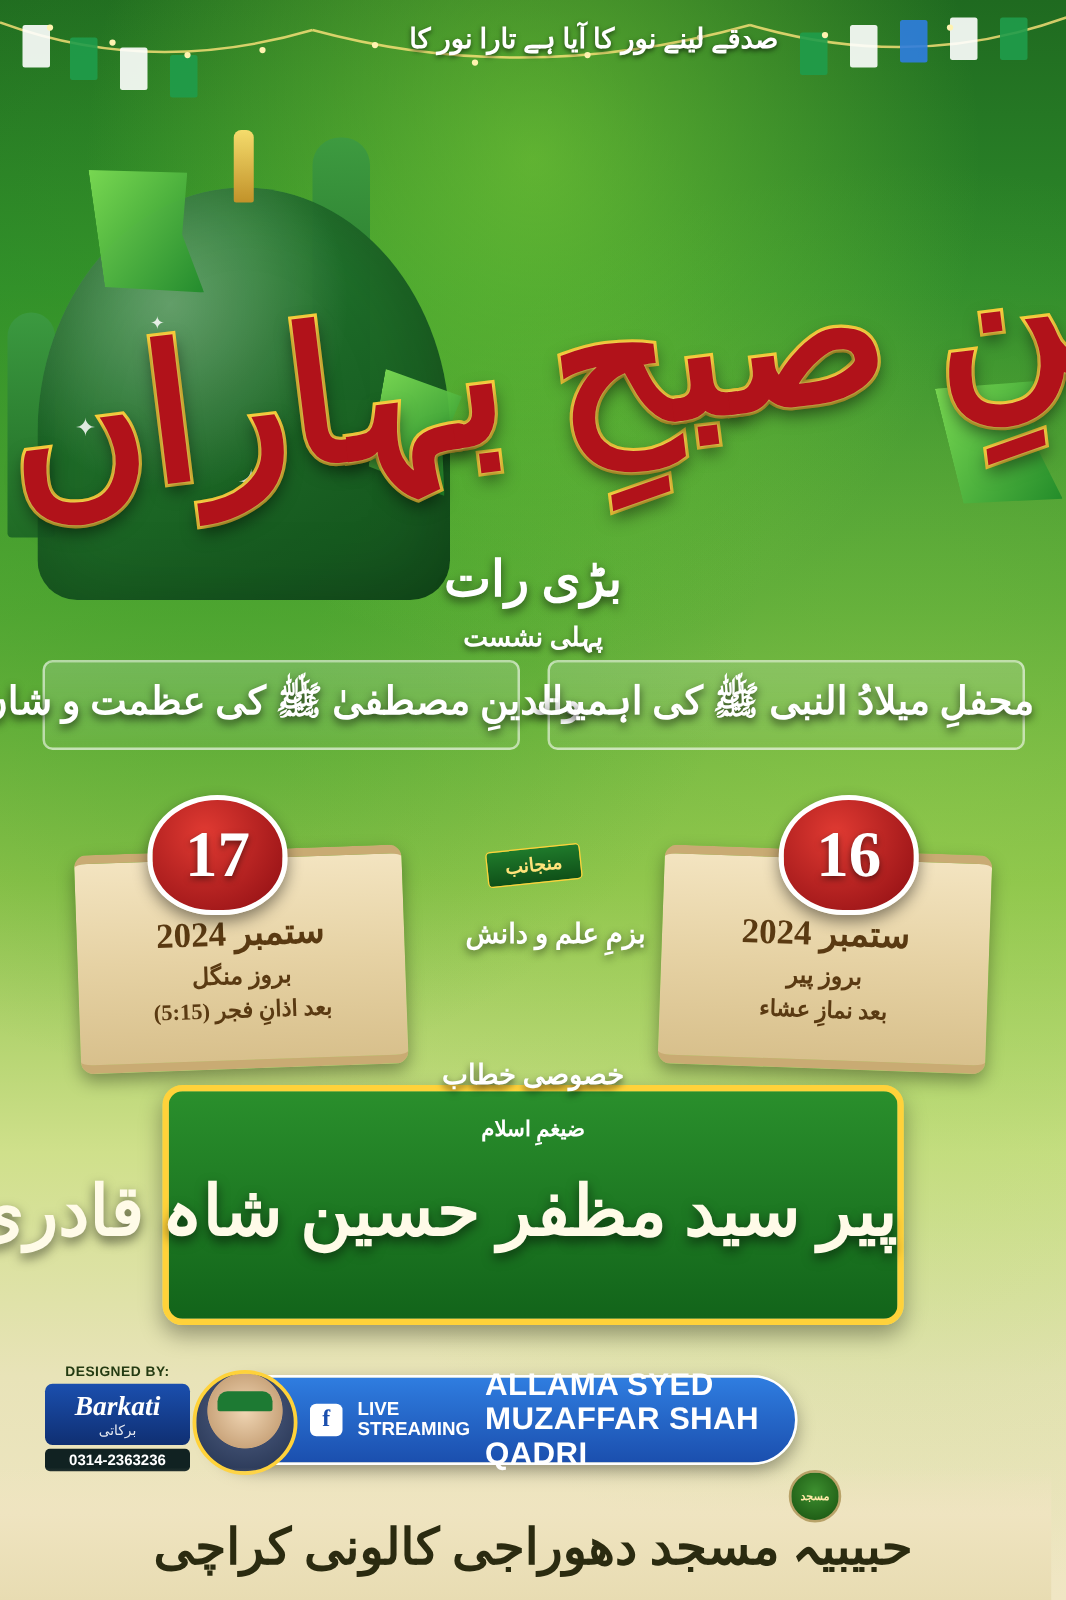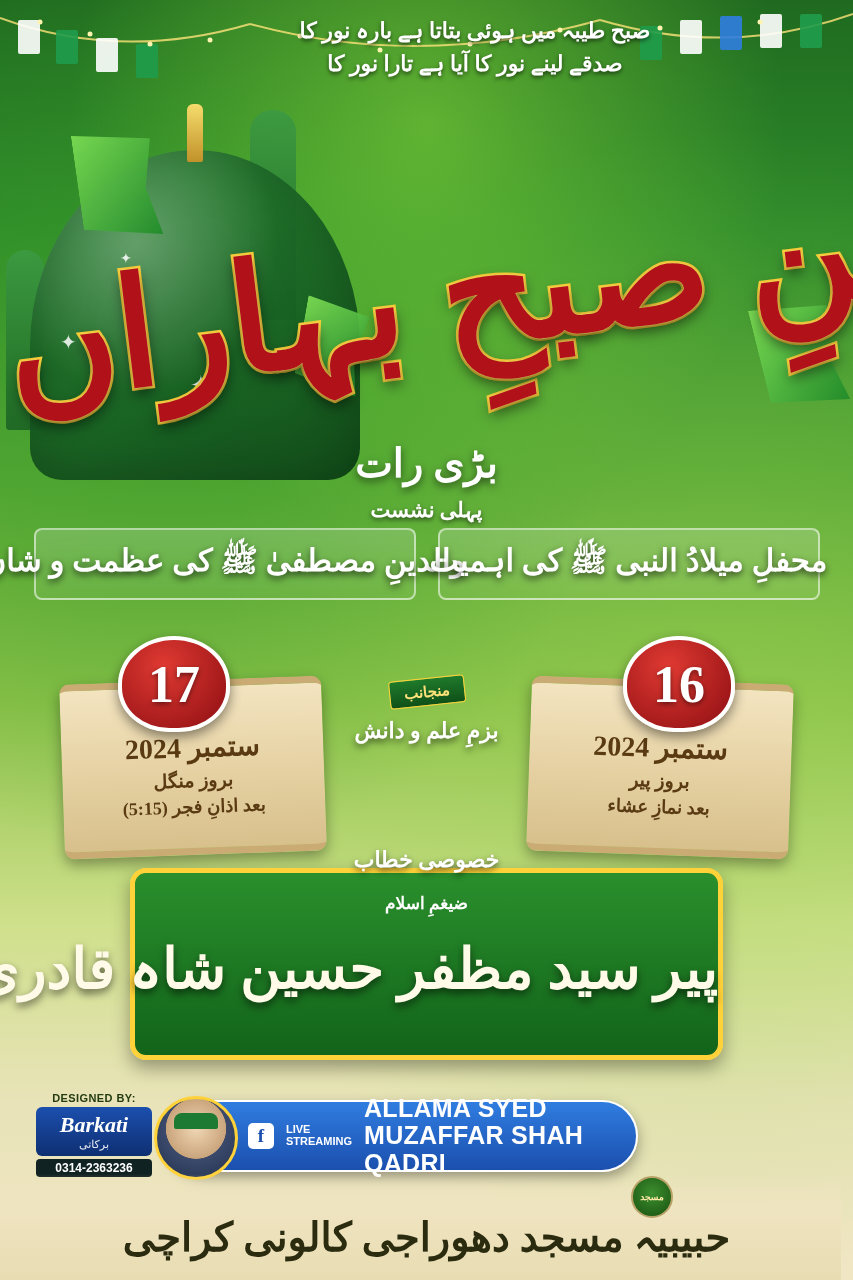--- a/index.html
+++ b/index.html
@@ -182,22 +182,22 @@
   }
   .day-badge span {
     font-family: "Liberation Serif", serif;
     font-size: 52px; font-weight: 700; color: #fff;
     text-shadow: 0 2px 5px rgba(0,0,0,.5);
   }
   .day-badge.left  { left: 118px; }
   .day-badge.right { right: 118px; }
 
   .center-note {
-    position: absolute; left: 50%; top: 76px; transform: translateX(-50%);
-    width: 180px; text-align: center; direction: rtl;
+    position: absolute; left: 50%; top: 92px; transform: translateX(-50%);
+    width: 180px; direction: rtl;
     font-family: "Liberation Serif", serif;
     color: #ffffff;
     font-size: 22px; font-weight: 700; line-height: 1.35;
     text-shadow: 0 3px 7px rgba(0,0,0,.6);
   }
   .center-chip {
     position: absolute; left: 50%; top: 38px; transform: translateX(-50%) rotate(-6deg);
     background: linear-gradient(180deg,#1f7a2b,#0f5018);
     color: #ffe37a; font-size: 15px; font-weight: 700;
     padding: 4px 14px; border-radius: 4px; direction: rtl;
@@ -257,21 +257,21 @@
   .live-photo .cap {
     position: absolute; left: 50%; top: 14px; transform: translateX(-50%);
     width: 44px; height: 16px; background: #1d7a33; border-radius: 8px 8px 2px 2px;
   }
   .fb-icon {
     width: 26px; height: 26px; border-radius: 5px; background: #fff; color: #1b4fae;
     font-weight: 700; font-size: 19px; line-height: 26px; text-align: center;
     font-family: "Liberation Serif", serif; flex: 0 0 auto;
   }
   .live-tag {
-    font-size: 11px; font-weight: 700; color: #fff; line-height: 1.05; text-align: left;
+    font-size: 15px; font-weight: 700; color: #fff; line-height: 1.05; text-align: left;
     flex: 0 0 auto;
   }
   .live-name {
     color: #fff; font-weight: 700; font-size: 25px; line-height: 1.1;
     letter-spacing: .3px; text-align: left;
   }
 
   
   .designer {
     position: absolute; left: 36px; top: 1092px;
@@ -349,21 +349,20 @@
   <div class="minaret m2"></div>
   <div class="dome"></div>
   <div class="flag f1"></div>
   <div class="flag f2"></div>
   <div class="flag f3"></div>
   <div class="sparkle" style="left:60px; top:330px;">✦</div>
   <div class="sparkle" style="left:190px; top:370px; font-size:26px;">✦</div>
   <div class="sparkle" style="left:120px; top:250px; font-size:14px;">✦</div>
 
   <div class="couplet">
-    <div>صبح طیبہ میں ہوئی بتاتا ہے بارہ نور کا</div>
     <div>صدقے لینے نور کا آیا ہے تارا نور کا</div>
   </div>
 
   <div class="main-title">
     <span>جشنِ صبحِ بہاراں</span>
   </div>
   <div class="subtitle-big">بڑی رات</div>
 
   <div class="session-tags">
     <div class="session-tag">پہلی نشست</div>

